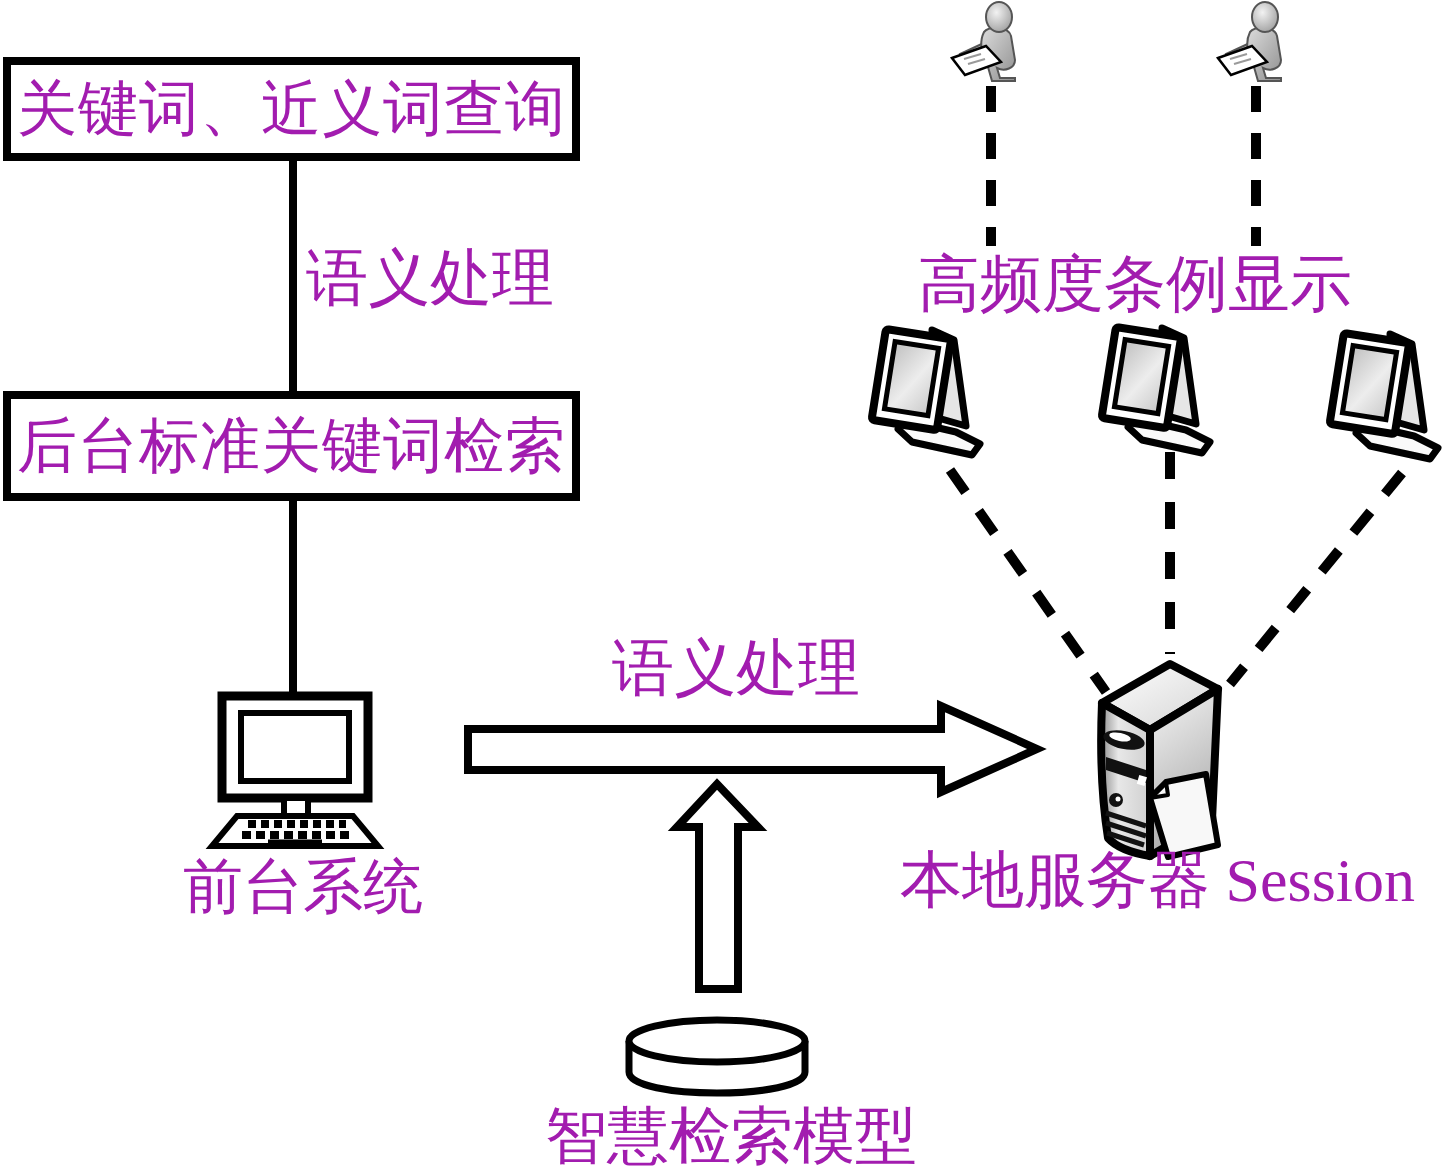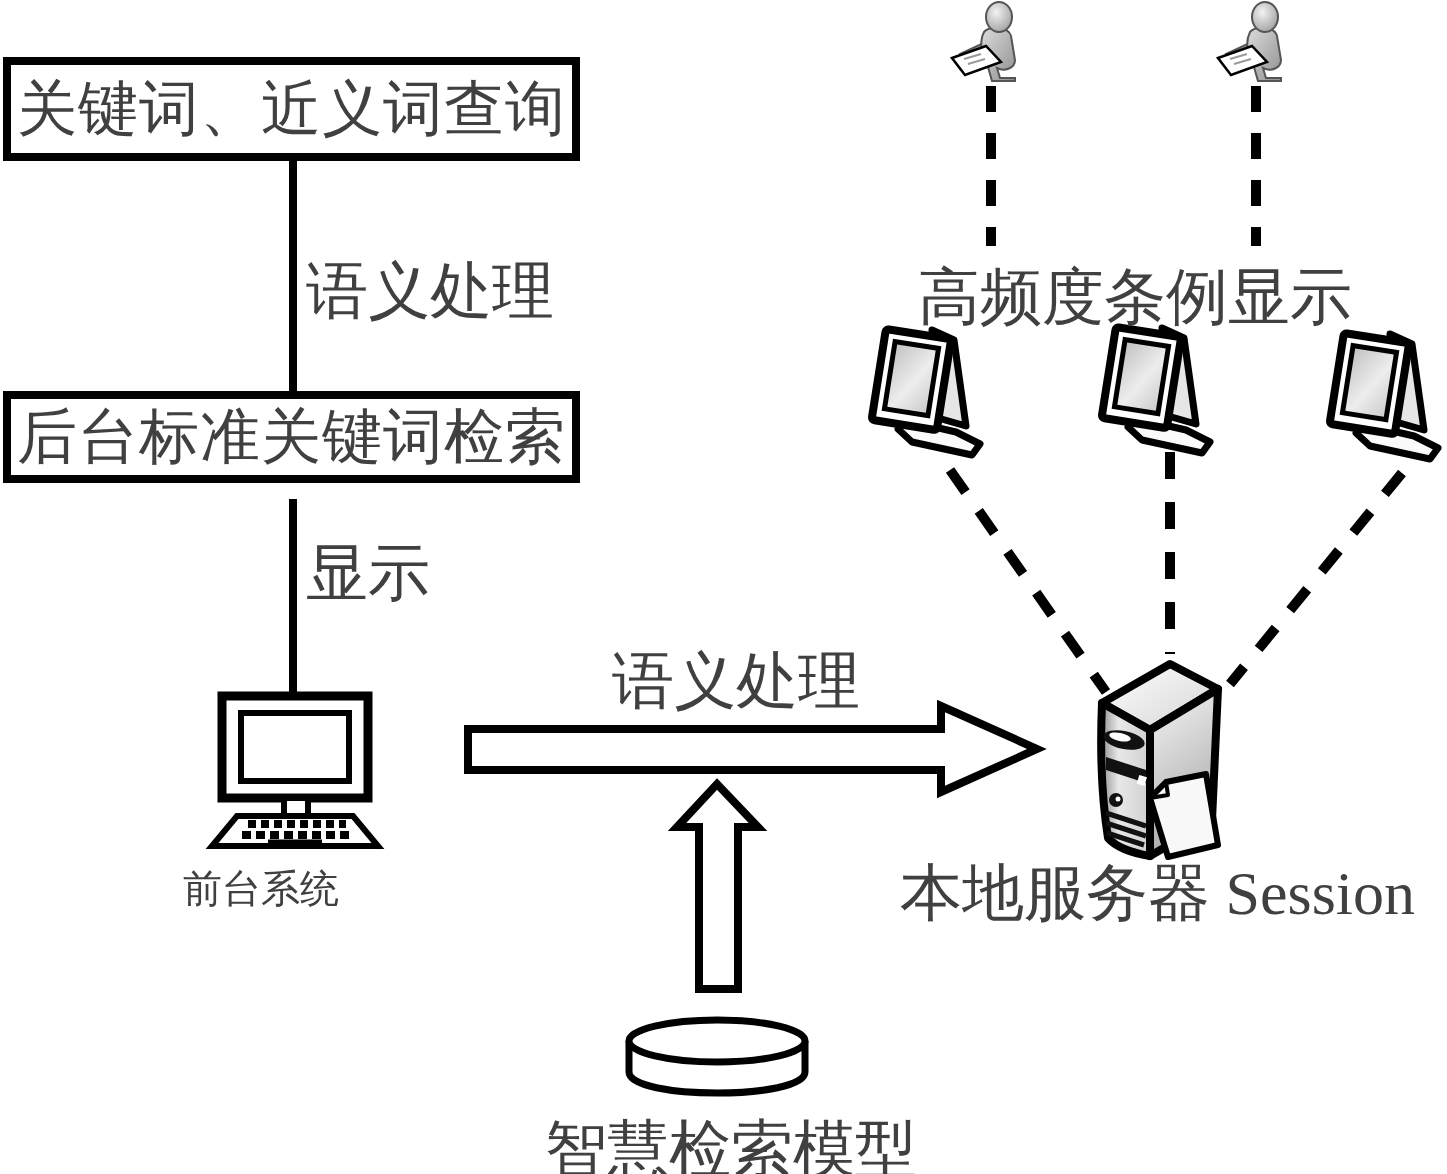--- a/index.html
+++ b/index.html
@@ -3,43 +3,42 @@
 <meta charset="utf-8">
 <style>
   html, body { margin: 0; padding: 0; background: #fff; }
   #canvas {
     position: relative;
     width: 1447px;
     height: 1174px;
     background: #ffffff;
     overflow: hidden;
     font-family: "Liberation Serif", "DejaVu Serif", serif;
-    color: #404040;
+    color: #a21caf;
   }
   #artwork { position: absolute; left: 0; top: 0; }
   .box {
     position: absolute;
     box-sizing: border-box;
     border: 8px solid #000;
     background: #fff;
     display: flex;
     align-items: center;
     justify-content: center;
     font-size: 60px;
     white-space: nowrap;
     letter-spacing: 1px;
   }
   .lbl {
     position: absolute;
     white-space: nowrap;
     line-height: 1.05;
-    margin-top: 13px;
   }
   .f62 { font-size: 62px; }
-  .f60 { font-size: 39px; }
+  .f60 { font-size: 60px; }
 </style>
 </head>
 <body>
 
 <div id="canvas">
 
   <svg id="artwork" width="1447" height="1174" viewBox="0 0 1447 1174" xmlns="http://www.w3.org/2000/svg">
     <defs>
       <linearGradient id="gScreen" x1="0" y1="0" x2="1" y2="1">
         <stop offset="0" stop-color="#bfbfbf"></stop>
@@ -137,23 +136,22 @@
       <line x1="1106" y1="823" x2="1146" y2="836" stroke="#111" stroke-width="5"></line>
       <line x1="1107" y1="833" x2="1144" y2="845" stroke="#111" stroke-width="5"></line>
       <g>
         <polygon points="1150,798 1166,782 1206,774 1218,845 1168,857" fill="#f8f8f8" stroke="#000" stroke-width="6"></polygon>
         <polyline points="1150,798 1168,795 1166,782" fill="none" stroke="#000" stroke-width="4"></polyline>
       </g>
     </g>
   </svg>
 
   <div class="box" style="left:3px; top:57px; width:577px; height:104px;">关键词、近义词查询</div>
-  <div class="box" style="left:3px; top:391px; width:577px; height:92px;">后台标准关键词检索</div>
+  <div class="box" style="left:3px; top:391px; width:577px; height:110px;">后台标准关键词检索</div>
 
   <div class="lbl f62" style="left:306px; top:246px;">语义处理</div>
-  <div class="lbl f62" style="left:306px; top:528px;">显示</div>
   <div class="lbl f60" style="left:183px; top:856px;">前台系统</div>
   <div class="lbl f62" style="left:612px; top:636px;">语义处理</div>
   <div class="lbl f62" style="left:918px; top:252px;">高频度条例显示</div>
   <div class="lbl f62" style="left:545px; top:1104px;">智慧检索模型</div>
   <div class="lbl f62" style="left:900px; top:848px;text-align:right;">本地服务器 Session</div>
 
 </div>
 
 </body></html>

